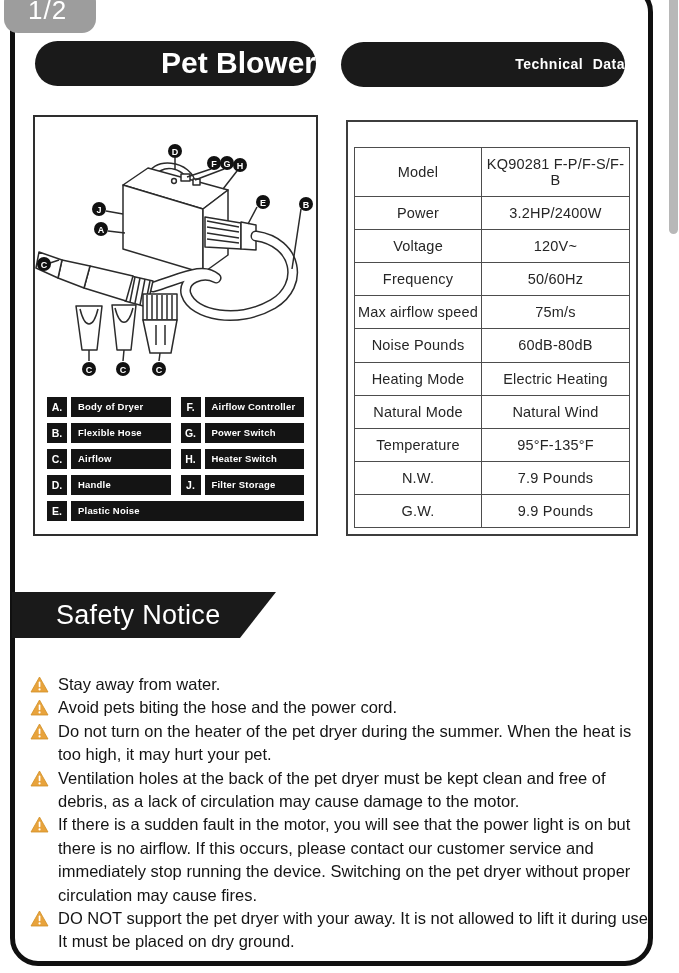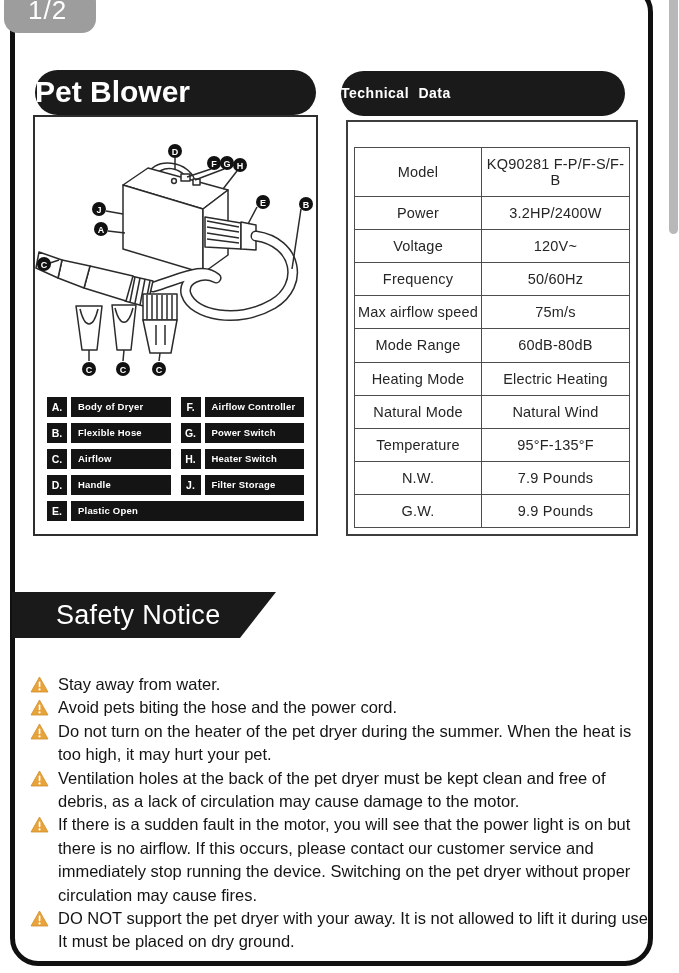--- a/index.html
+++ b/index.html
@@ -23,21 +23,21 @@
     box-sizing:border-box;letter-spacing:1px;
   }
   
   .scrollbar{
     position:absolute;right:1px;top:-6px;width:9px;height:240px;
     background:#b8b8b8;border-radius:5px;z-index:6;
   }
   
   .pill{
     position:absolute;background:#1a1a1a;border-radius:23px;
-    color:#fff;text-align:left;box-sizing:border-box;margin-top:29px;
+    color:#fff;text-align:right;box-sizing:border-box;
   }
   .pill.left{left:35px;top:41px;width:281px;height:45px;
     font-size:30px;font-weight:bold;line-height:44px;}
   .pill.right{left:341px;top:42px;width:284px;height:45px;
     font-size:14px;font-weight:600;line-height:44px;word-spacing:5px;letter-spacing:.5px;}
   
   .diagram-box{
     position:absolute;left:33px;top:115px;width:285px;height:421px;
     border:2px solid #2e2e2e;box-sizing:border-box;background:#fff;
   }
@@ -219,21 +219,21 @@
   </div>
 
   <div class="legend-item">
     <span class="legend-chip">J.</span>
     <span class="legend-bar">Filter Storage</span>
   </div>
 </div>
     </div>
     <div class="legend-item legend-full">
       <span class="legend-chip">E.</span>
-      <span class="legend-bar">Plastic Open</span>
+      <span class="legend-bar">Plastic Noise</span>
     </div>
   </div>
 </div>
 
 <div class="table-outer">
   <div class="spec-table">
   <div class="spec-cell label first">Model</div>
   <div class="spec-cell value first">KQ90281 F-P/F-S/F-B</div>
 
   <div class="spec-cell label">Power</div>
@@ -241,21 +241,21 @@
 
   <div class="spec-cell label">Voltage</div>
   <div class="spec-cell value">120V~</div>
 
   <div class="spec-cell label">Frequency</div>
   <div class="spec-cell value">50/60Hz</div>
 
   <div class="spec-cell label">Max airflow speed</div>
   <div class="spec-cell value">75m/s</div>
 
-  <div class="spec-cell label">Mode Range</div>
+  <div class="spec-cell label">Noise Pounds</div>
   <div class="spec-cell value">60dB-80dB</div>
 
   <div class="spec-cell label">Heating Mode</div>
   <div class="spec-cell value">Electric Heating</div>
 
   <div class="spec-cell label">Natural Mode</div>
   <div class="spec-cell value">Natural Wind</div>
 
   <div class="spec-cell label">Temperature</div>
   <div class="spec-cell value">95°F-135°F</div>

